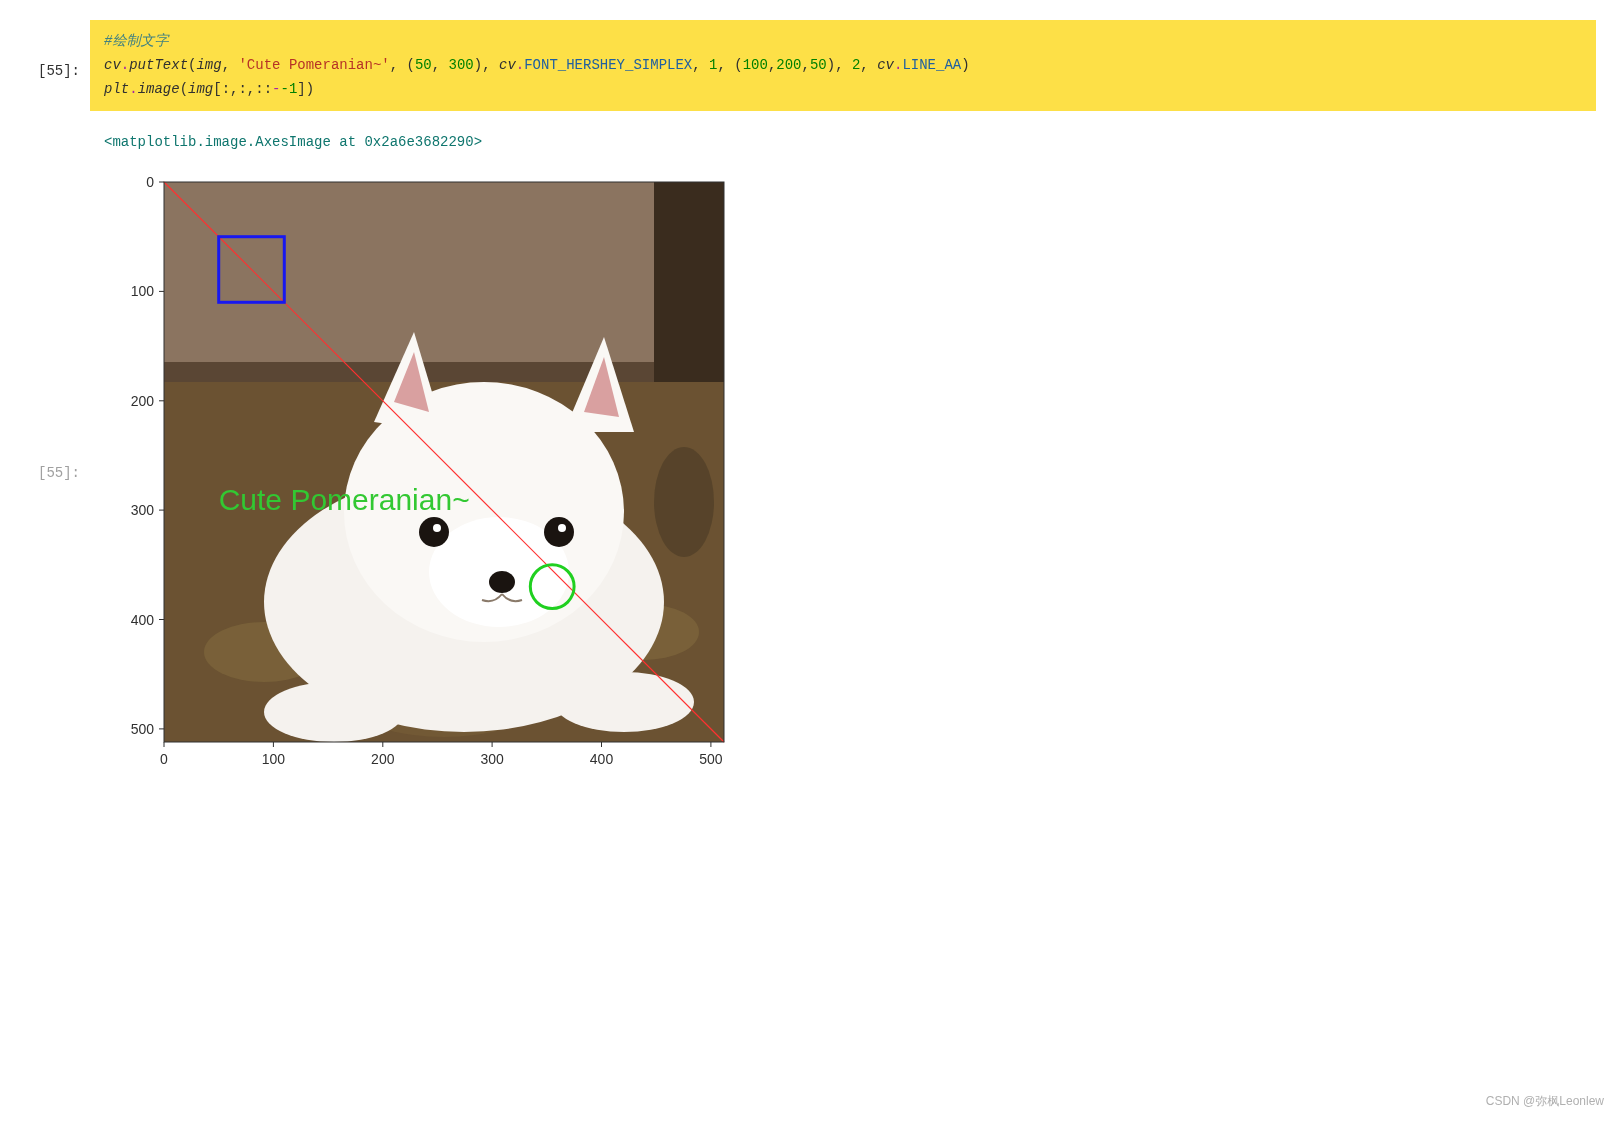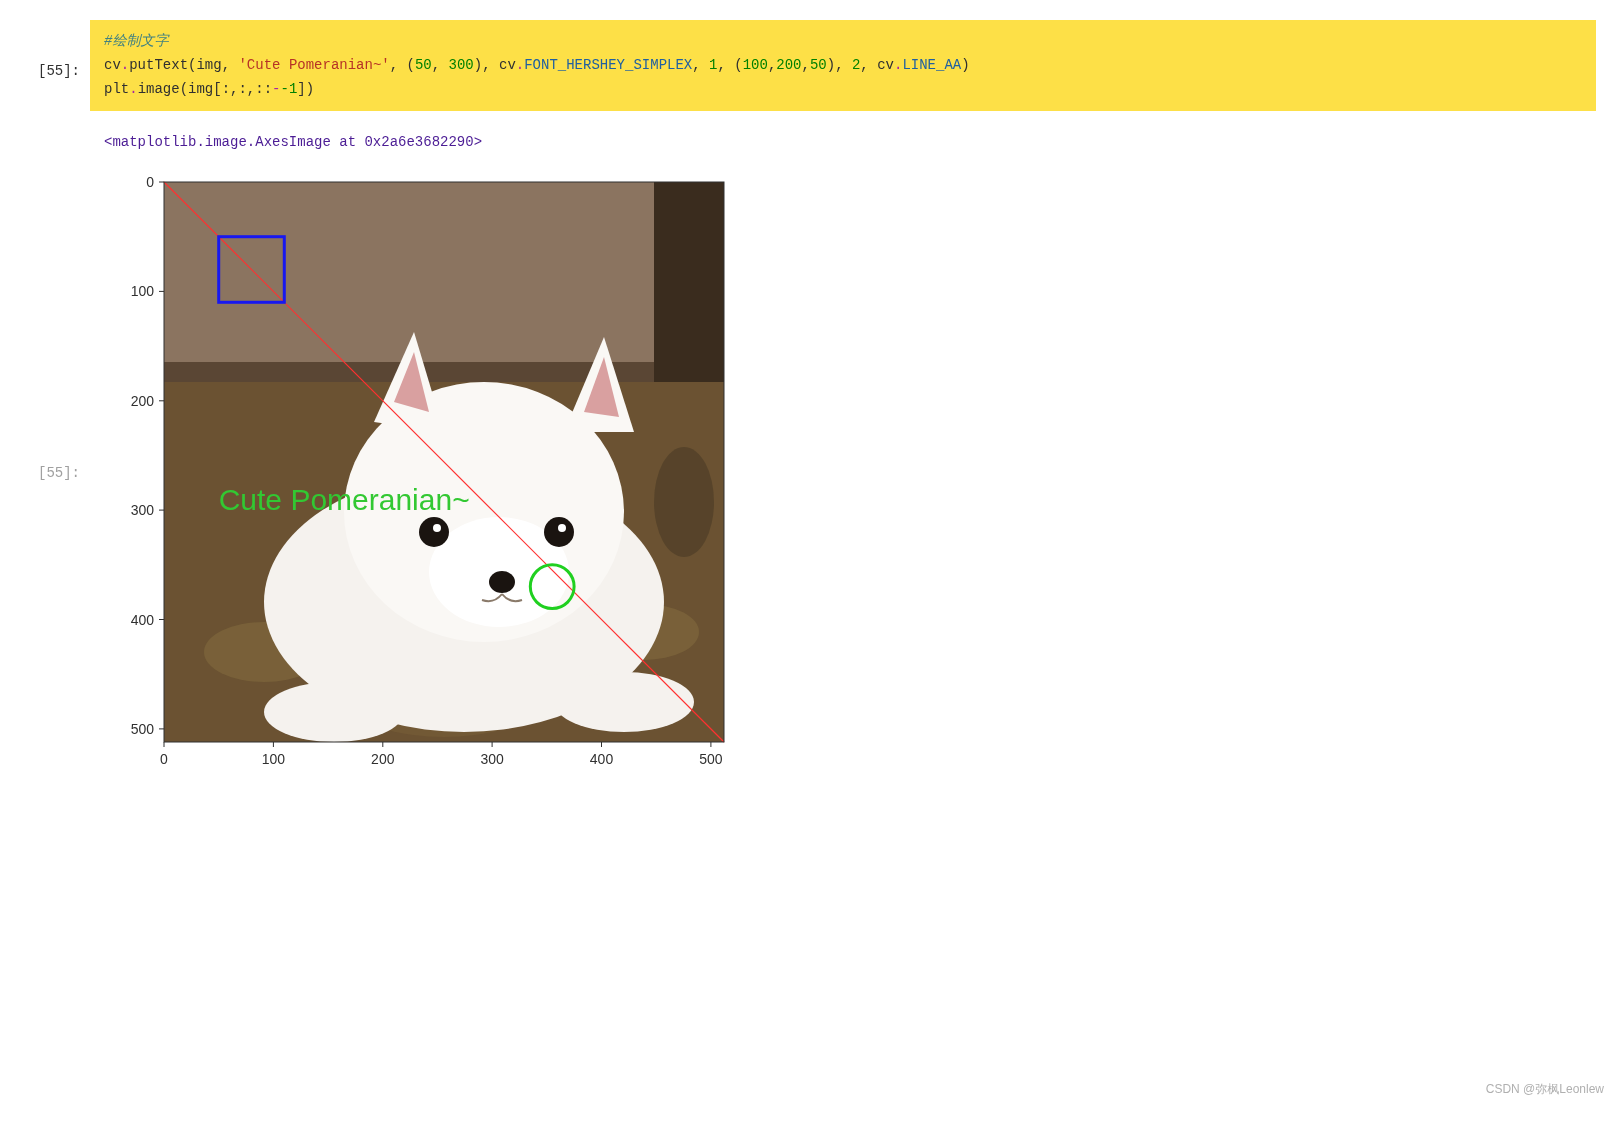--- a/index.html
+++ b/index.html
@@ -35,43 +35,43 @@
     font-size: 14px;
     line-height: 1.7;
     color: #303030;
   }
   .output-area {
     flex: 1;
     padding: 8px 14px 0 14px;
     font-family: "SFMono-Regular", Consolas, "Liberation Mono", Menlo, monospace;
     font-size: 14px;
     line-height: 1.6;
-    color: #4c1d95;
+    color: #0f766e;
   }
   .code-line { white-space: pre; }
   .cm  { color: #408080; font-style: italic; }   
-  .nm  { color: #303030; }                        
+  .nm  { color: #303030; font-style: italic; }                        
   .s   { color: #b63226; }                        
   .num { color: #008000; }                        
   .att { color: #2060a0; }                        
   .op  { color: #a626a4; }                        
 
   .plot-wrap {
     margin-top: 18px;
     position: relative;
     width: 650px;
     height: 640px;
   }
   .plot-svg { display: block; }
   .axis-tick { font: 14px sans-serif; fill: #303030; }
   .axis-line { stroke: #303030; stroke-width: 1; }
 
   .watermark {
     position: fixed;
-    bottom: 24px;
+    bottom: 12px;
     right: 12px;
     font-size: 12px;
     color: #b0b0b0;
     font-family: sans-serif;
   }
 </style>
 </head>
 <body>
 
 <div class="cell">

